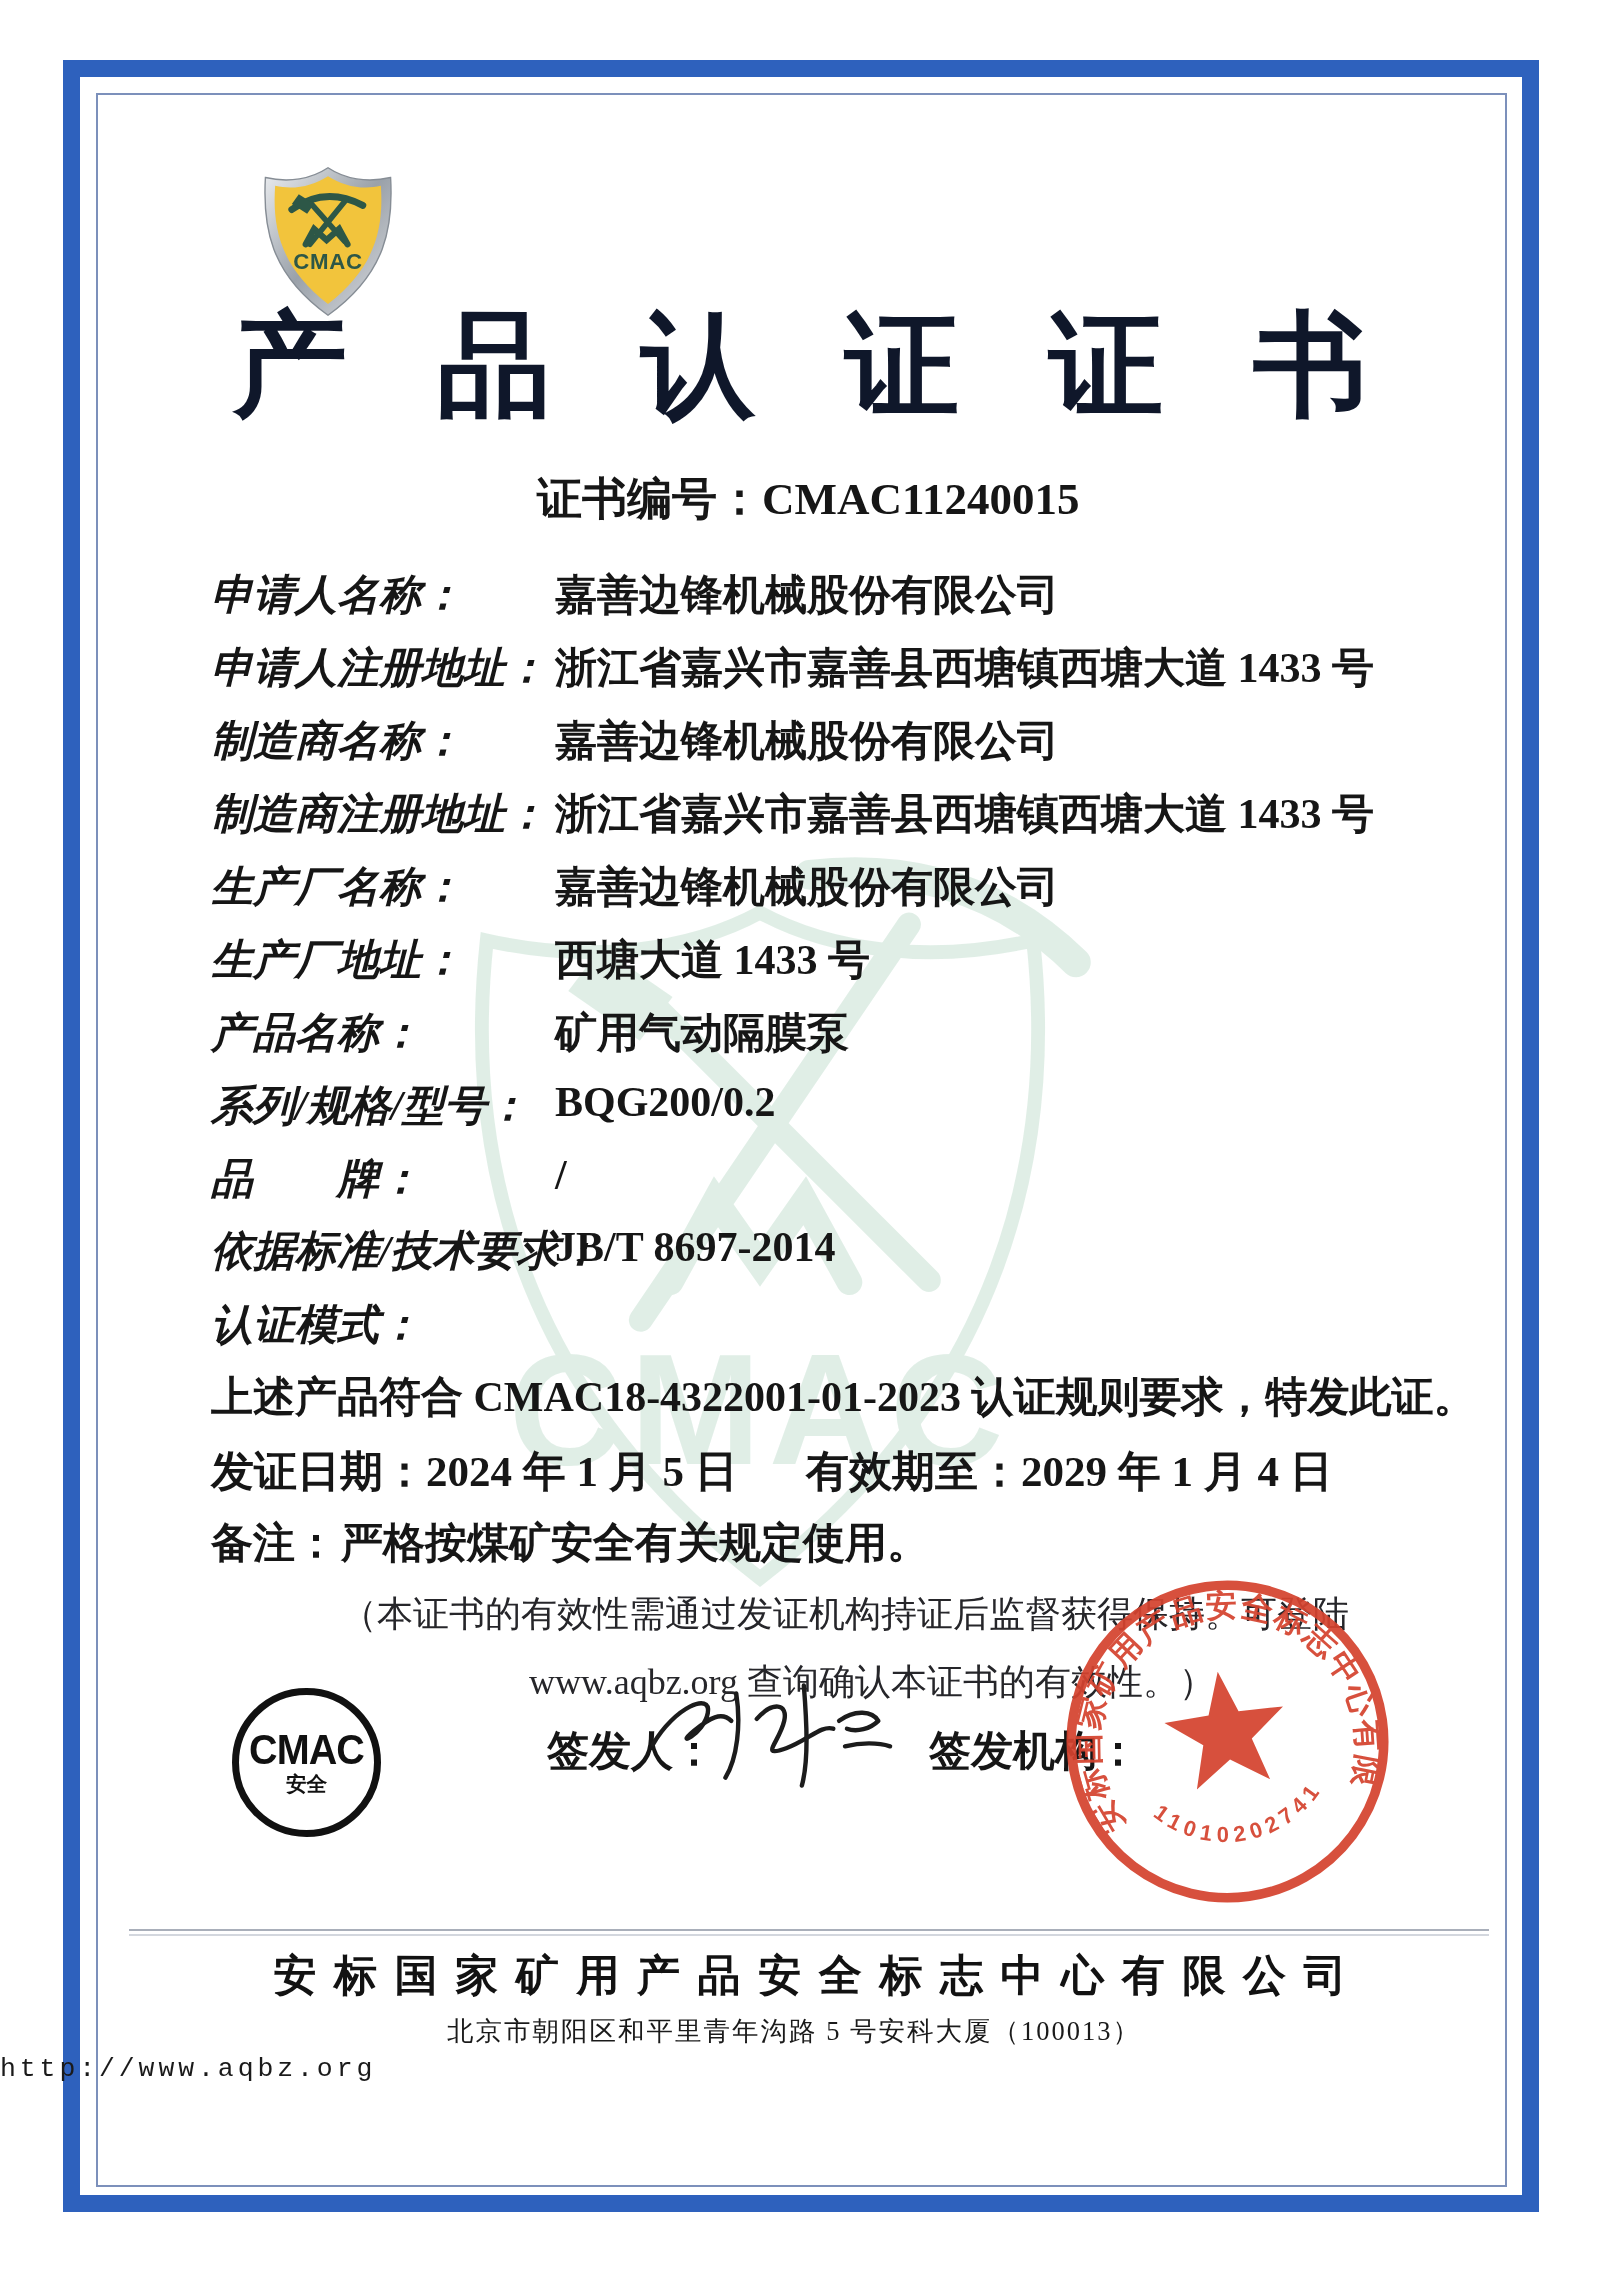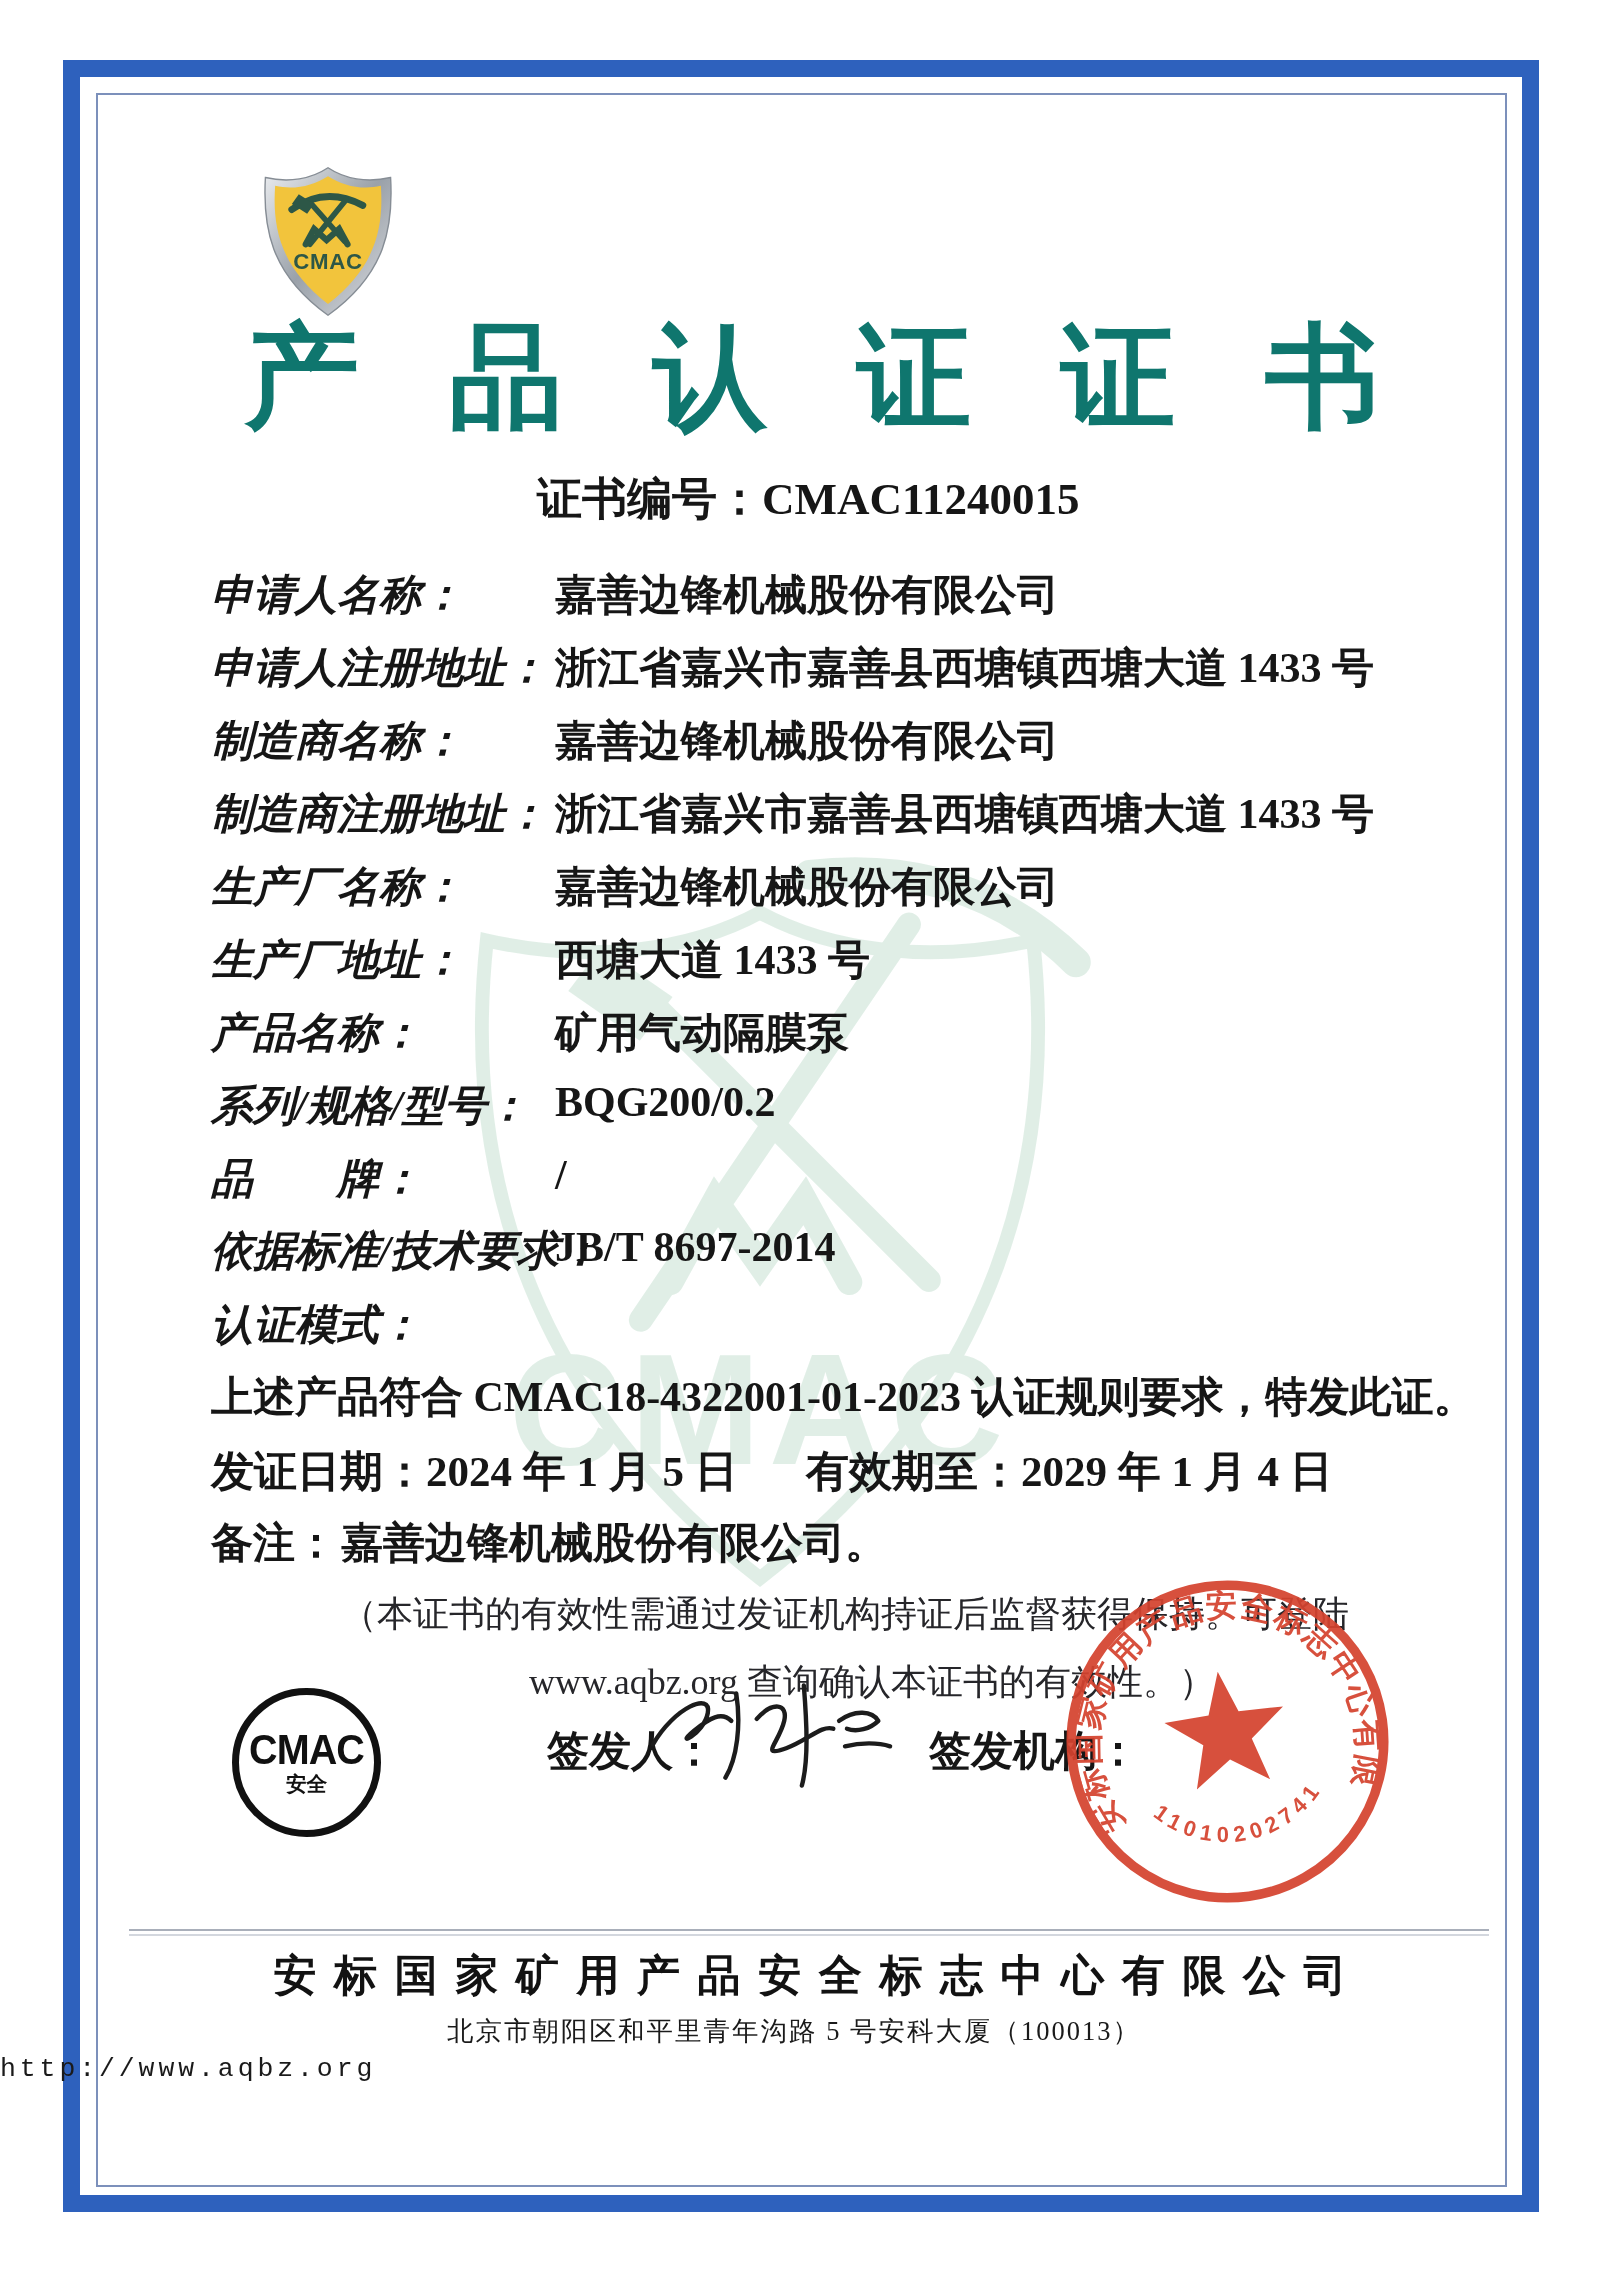--- a/index.html
+++ b/index.html
@@ -11,23 +11,23 @@
     position:absolute;left:63px;top:60px;width:1476px;height:2152px;
     border:17.6px solid #2e61bd;box-sizing:border-box;
   }
   .border-inner{
     position:absolute;left:96px;top:93px;width:1411px;height:2094px;
     border:2.9px solid #7c90bb;box-sizing:border-box;
   }
   .watermark{position:absolute;left:412px;top:853px;width:696px;height:755px;opacity:.6;}
   .shield-logo{position:absolute;left:257px;top:165px;width:142px;height:153px;}
   .title{
-    position:absolute;left:233px;top:306px;margin:12px;
+    position:absolute;left:233px;top:306px;margin:0;
     font-size:114px;font-weight:bold;letter-spacing:90px;line-height:1.05;
-    white-space:nowrap;color:#0f766e;
+    white-space:nowrap;color:#0f172a;
   }
   .cert-no{position:absolute;left:537px;top:469px;font-size:45px;font-weight:bold;white-space:nowrap;}
   .field-row{position:absolute;left:0;width:1620px;height:57px;}
   .flabel{position:absolute;left:211px;font-size:42px;font-weight:bold;white-space:nowrap;font-style:italic;}
   .fvalue{position:absolute;left:555px;font-size:42px;font-weight:bold;white-space:nowrap;}
   .statement{position:absolute;left:211px;top:1369px;font-size:42px;font-weight:bold;white-space:nowrap;}
   .dates-row{position:absolute;left:0;top:1443px;width:1620px;font-size:43px;font-weight:bold;}
   .issue-date{position:absolute;left:211px;white-space:nowrap;}
   .expiry-date{position:absolute;left:806px;white-space:nowrap;}
   .remark-row{position:absolute;left:0;top:1515px;width:1620px;font-size:42px;font-weight:bold;}
@@ -166,21 +166,21 @@
     <span class="issue-date">
       <span>发证日期：</span><span>2024 年 1 月 5 日</span>
     </span>
     <span class="expiry-date">
       <span>有效期至：</span><span>2029 年 1 月 4 日</span>
     </span>
   </div>
 
   <div class="remark-row">
     <span class="rlabel">备注：</span>
-    <span class="rvalue">嘉善边锋机械股份有限公司。</span>
+    <span class="rvalue">严格按煤矿安全有关规定使用。</span>
   </div>
 
   <div class="note1">（本证书的有效性需通过发证机构持证后监督获得保持。可登陆</div>
   <div class="note2">www.aqbz.org 查询确认本证书的有效性。）</div>
 
   <div class="cmac-badge">
     <span class="big">CMAC</span>
     <span class="sub">安全</span>
   </div>
 

